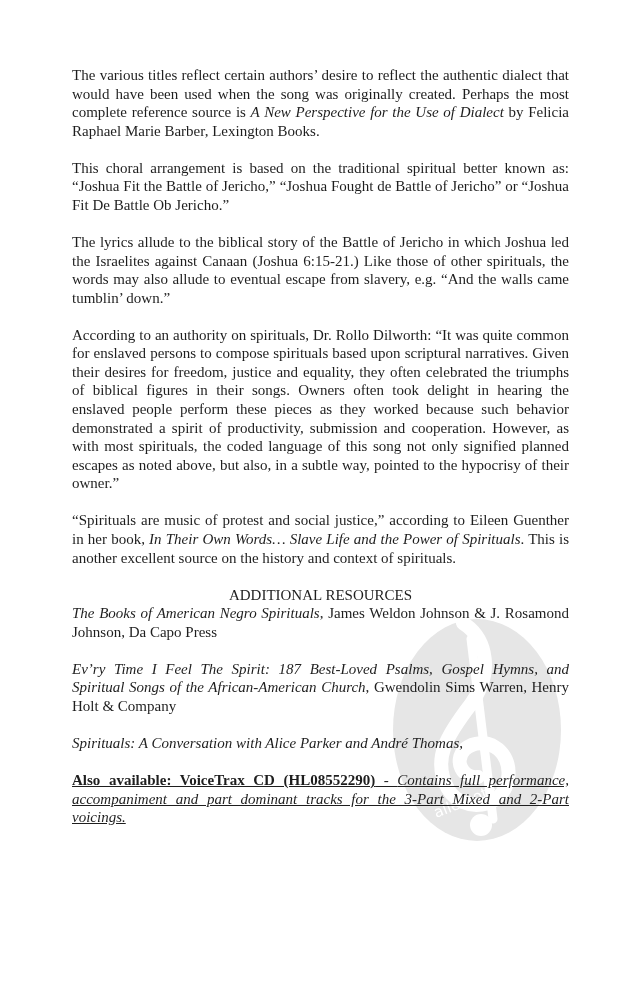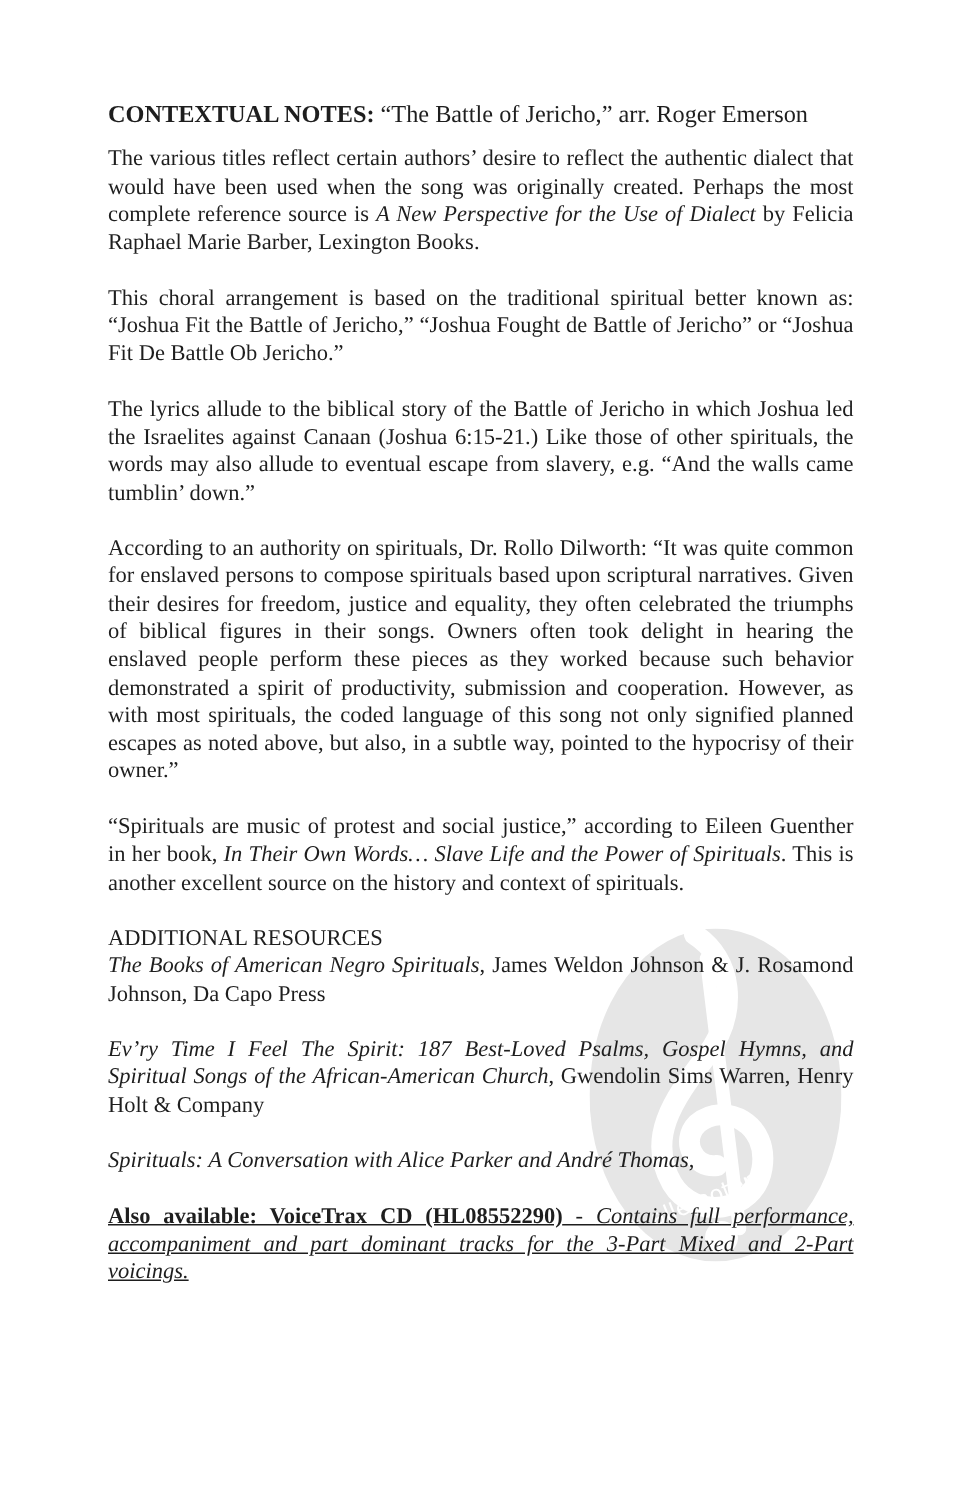--- a/index.html
+++ b/index.html
@@ -32,20 +32,21 @@
     }
     .title b { font-weight: bold; }
     p {
       margin: 0 0 18.4px 0;
       text-align: justify;
       hyphens: manual;
     }
     .res-heading {
       margin: 0;
       text-transform: none;
+      text-align: center;
     }
     .res {
       margin: 0 0 18.4px 0;
       text-align: justify;
     }
     i { font-style: italic; }
     .also { margin-top: 0; text-align: justify; text-decoration: underline; }
     .also b { font-weight: bold; }
 
     
@@ -69,23 +70,20 @@
 
     <path d="M70 4 C 95 20, 100 55, 78 85 C 55 115, 38 140, 55 170 C 70 195, 110 190, 115 160 C 120 130, 90 115, 72 130 C 60 142, 70 160, 85 158" fill="none" stroke="#ffffff" stroke-width="14" stroke-linecap="round"></path>
     <path d="M78 20 L 100 200" fill="none" stroke="#ffffff" stroke-width="9" stroke-linecap="round"></path>
     <circle cx="88" cy="206" r="11" fill="#ffffff"></circle>
     <text x="40" y="188" font-size="15" fill="#ffffff" font-family="DejaVu Sans, sans-serif" transform="rotate(-22 70 185)">alle-noten</text>
   </svg>
 </div>
 
 <div class="page">
 
-  <div class="title">
-    <b>CONTEXTUAL NOTES:</b><span> “The Battle of Jericho,” arr. Roger Emerson</span>
-  </div>
 
   <p><span>The various titles reflect certain authors’ desire to reflect the authentic dialect that would have been used when the song was originally created. Perhaps the most com­plete reference source is </span><i>A New Perspective for the Use of Dialect</i><span> by Felicia Raphael Marie Barber, Lexington Books.</span></p>
 
   <p><span>This choral arrangement is based on the traditional spiritual better known as: “Joshua Fit the Battle of Jericho,” “Joshua Fought de Battle of Jericho” or “Joshua Fit De Battle Ob Jericho.”</span></p>
 
   <p><span>The lyrics allude to the biblical story of the Battle of Jericho in which Joshua led the Israelites against Canaan (Joshua 6:15-21.) Like those of other spirituals, the words may also allude to eventual escape from slavery, e.g. “And the walls came tumblin’ down.”</span></p>
 
   <p><span>According to an authority on spirituals, Dr. Rollo Dilworth: “It was quite common for enslaved persons to compose spirituals based upon scriptural narratives. Given their desires for freedom, justice and equality, they often celebrated the triumphs of bibli­cal figures in their songs. Owners often took delight in hearing the enslaved people perform these pieces as they worked because such behavior demonstrated a spirit of productivity, submission and cooperation. However, as with most spirituals, the coded language of this song not only signified planned escapes as noted above, but also, in a subtle way, pointed to the hypocrisy of their owner.”</span></p>
 
   <p><span>“Spirituals are music of protest and social justice,” according to Eileen Guenther in her book, </span><i>In Their Own Words… Slave Life and the Power of Spirituals</i><span>. This is another excellent source on the history and context of spirituals.</span></p>

